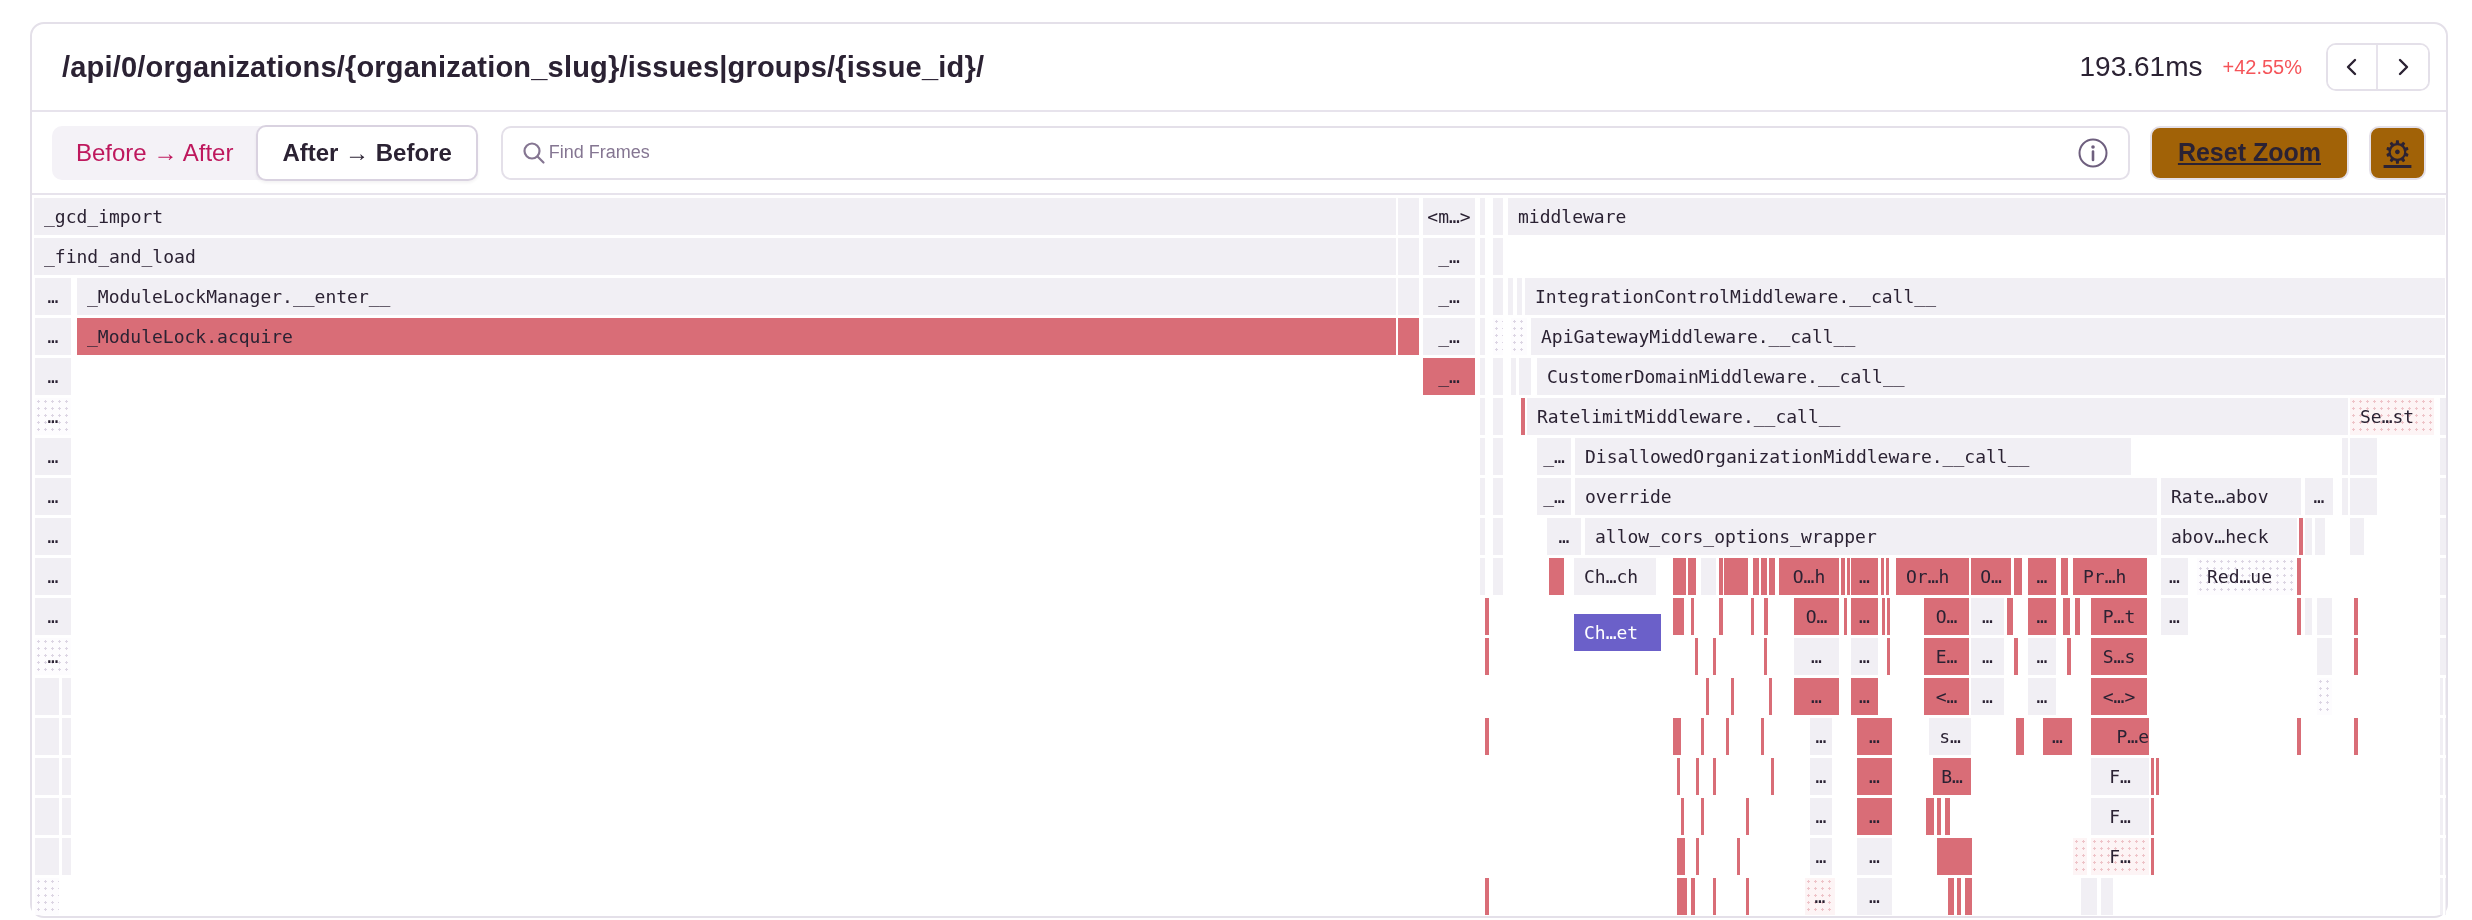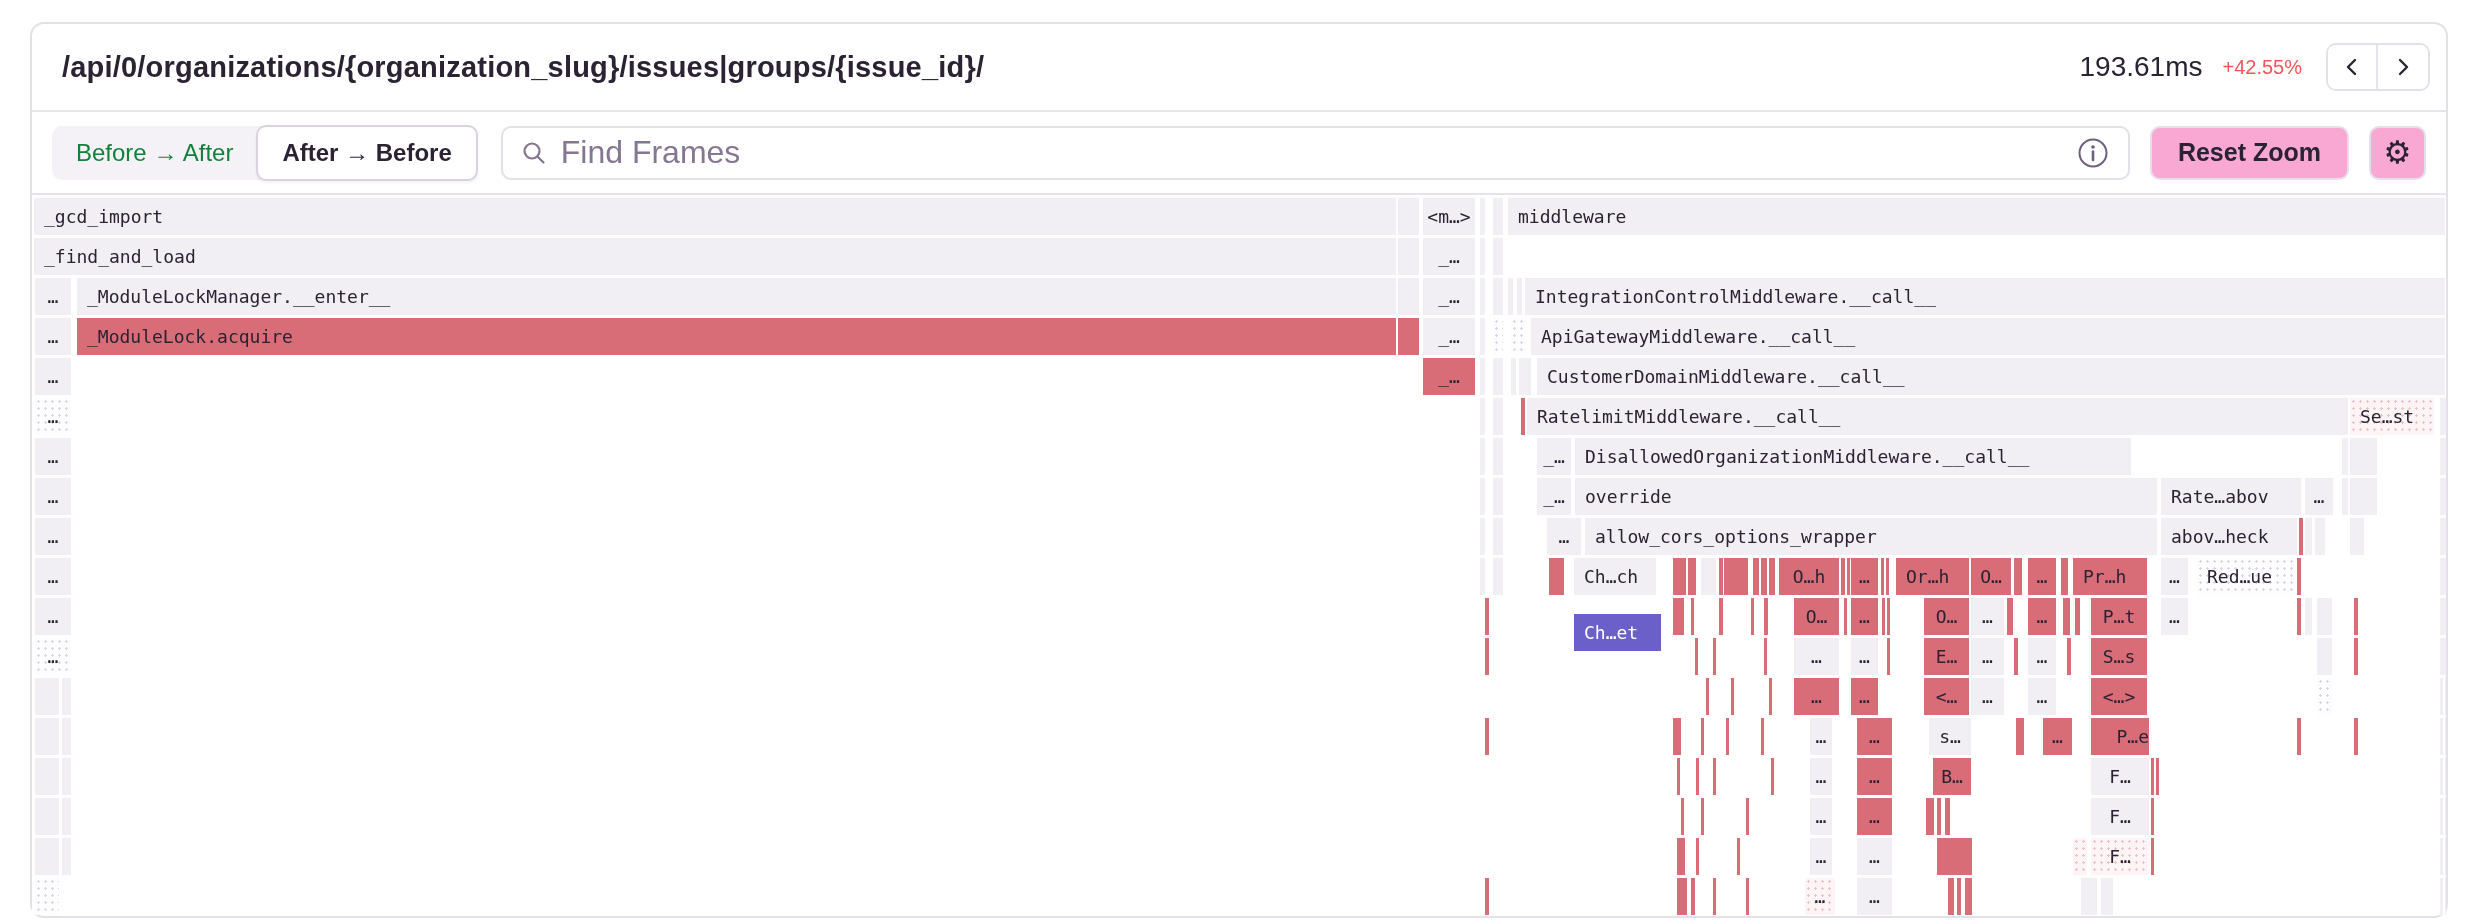--- a/index.html
+++ b/index.html
@@ -14,32 +14,32 @@
   .dur{font-size:28px;font-weight:500;}
   .delta{font-size:20px;font-weight:500;margin-left:20px;}
   .pager{display:flex;margin-left:24px;border:2px solid #e4e0e9;border-radius:10px;overflow:hidden;}
   .pager button{width:50px;height:44px;background:#fff;border:none;display:flex;align-items:center;
     justify-content:center;cursor:pointer;padding:0;}
   .pager button:first-child{border-right:2px solid #e7e3ec;}
   
   .tbar{height:83px;border-bottom:2px solid #e7e3ec;display:flex;align-items:center;
     padding:0 20px;box-sizing:border-box;}
   .seg{display:flex;background:#f4f2f7;border-radius:10px;height:54px;align-items:stretch;}
-  .seg .opt{display:flex;align-items:center;padding:0 24px;font-size:24px;color:#15803d;
+  .seg .opt{display:flex;align-items:center;padding:0 24px;font-size:24px;color:#be185d;
     border-radius:10px;cursor:pointer;white-space:nowrap;}
   .seg .opt.sel{background:#fff;border:2px solid #d9d2e0;font-weight:700;color:#2b2233;
     margin:-1px;box-shadow:0 2px 3px rgba(43,34,51,.06);}
   .search{flex:1;margin-left:24px;height:54px;border:2px solid #e4e0e9;border-radius:10px;
     display:flex;align-items:center;padding:0 18px;box-sizing:border-box;position:relative;background:#fff;}
-  .search input{border:none;outline:none;flex:1;font-size:32px;margin-left:12px;
+  .search input{border:none;outline:none;flex:1;font-size:18px;
     font-family:"Liberation Sans",sans-serif;color:#2b2233;background:transparent;}
   .search input::placeholder{color:#857692;}
-  .btn{height:54px;border:2px solid #e4e0e9;border-radius:10px;background:#f9a8d4;margin-left:20px;
+  .btn{height:54px;border:2px solid #e4e0e9;border-radius:10px;background:#a16207;margin-left:20px;
     font-size:25px;font-weight:700;color:#2b2233;padding:0 26px;cursor:pointer;
-    font-family:"Liberation Sans",sans-serif;white-space:nowrap;}
+    font-family:"Liberation Sans",sans-serif;white-space:nowrap;text-decoration:underline;}
   .btn.icon{width:57px;padding:0;display:flex;align-items:center;justify-content:center;}
   .gear{font-family:"DejaVu Sans",sans-serif;font-size:31px;line-height:1;}
   
   .flame{position:relative;width:100%;height:720px;overflow:hidden;background:#fff;}
   .f{position:absolute;height:37px;line-height:37px;box-sizing:border-box;
     font-family:"DejaVu Sans Mono","Liberation Mono",monospace;font-size:18px;color:#2b2233;
     background:#f1eff4;white-space:nowrap;overflow:hidden;padding-left:10px;cursor:pointer;}
   .f.c{padding:0;text-align:center;}
   .f.r{background:#d96d77;color:#2b2233;}
   .f.p{background:#6b60c9;color:#ffffff;}

